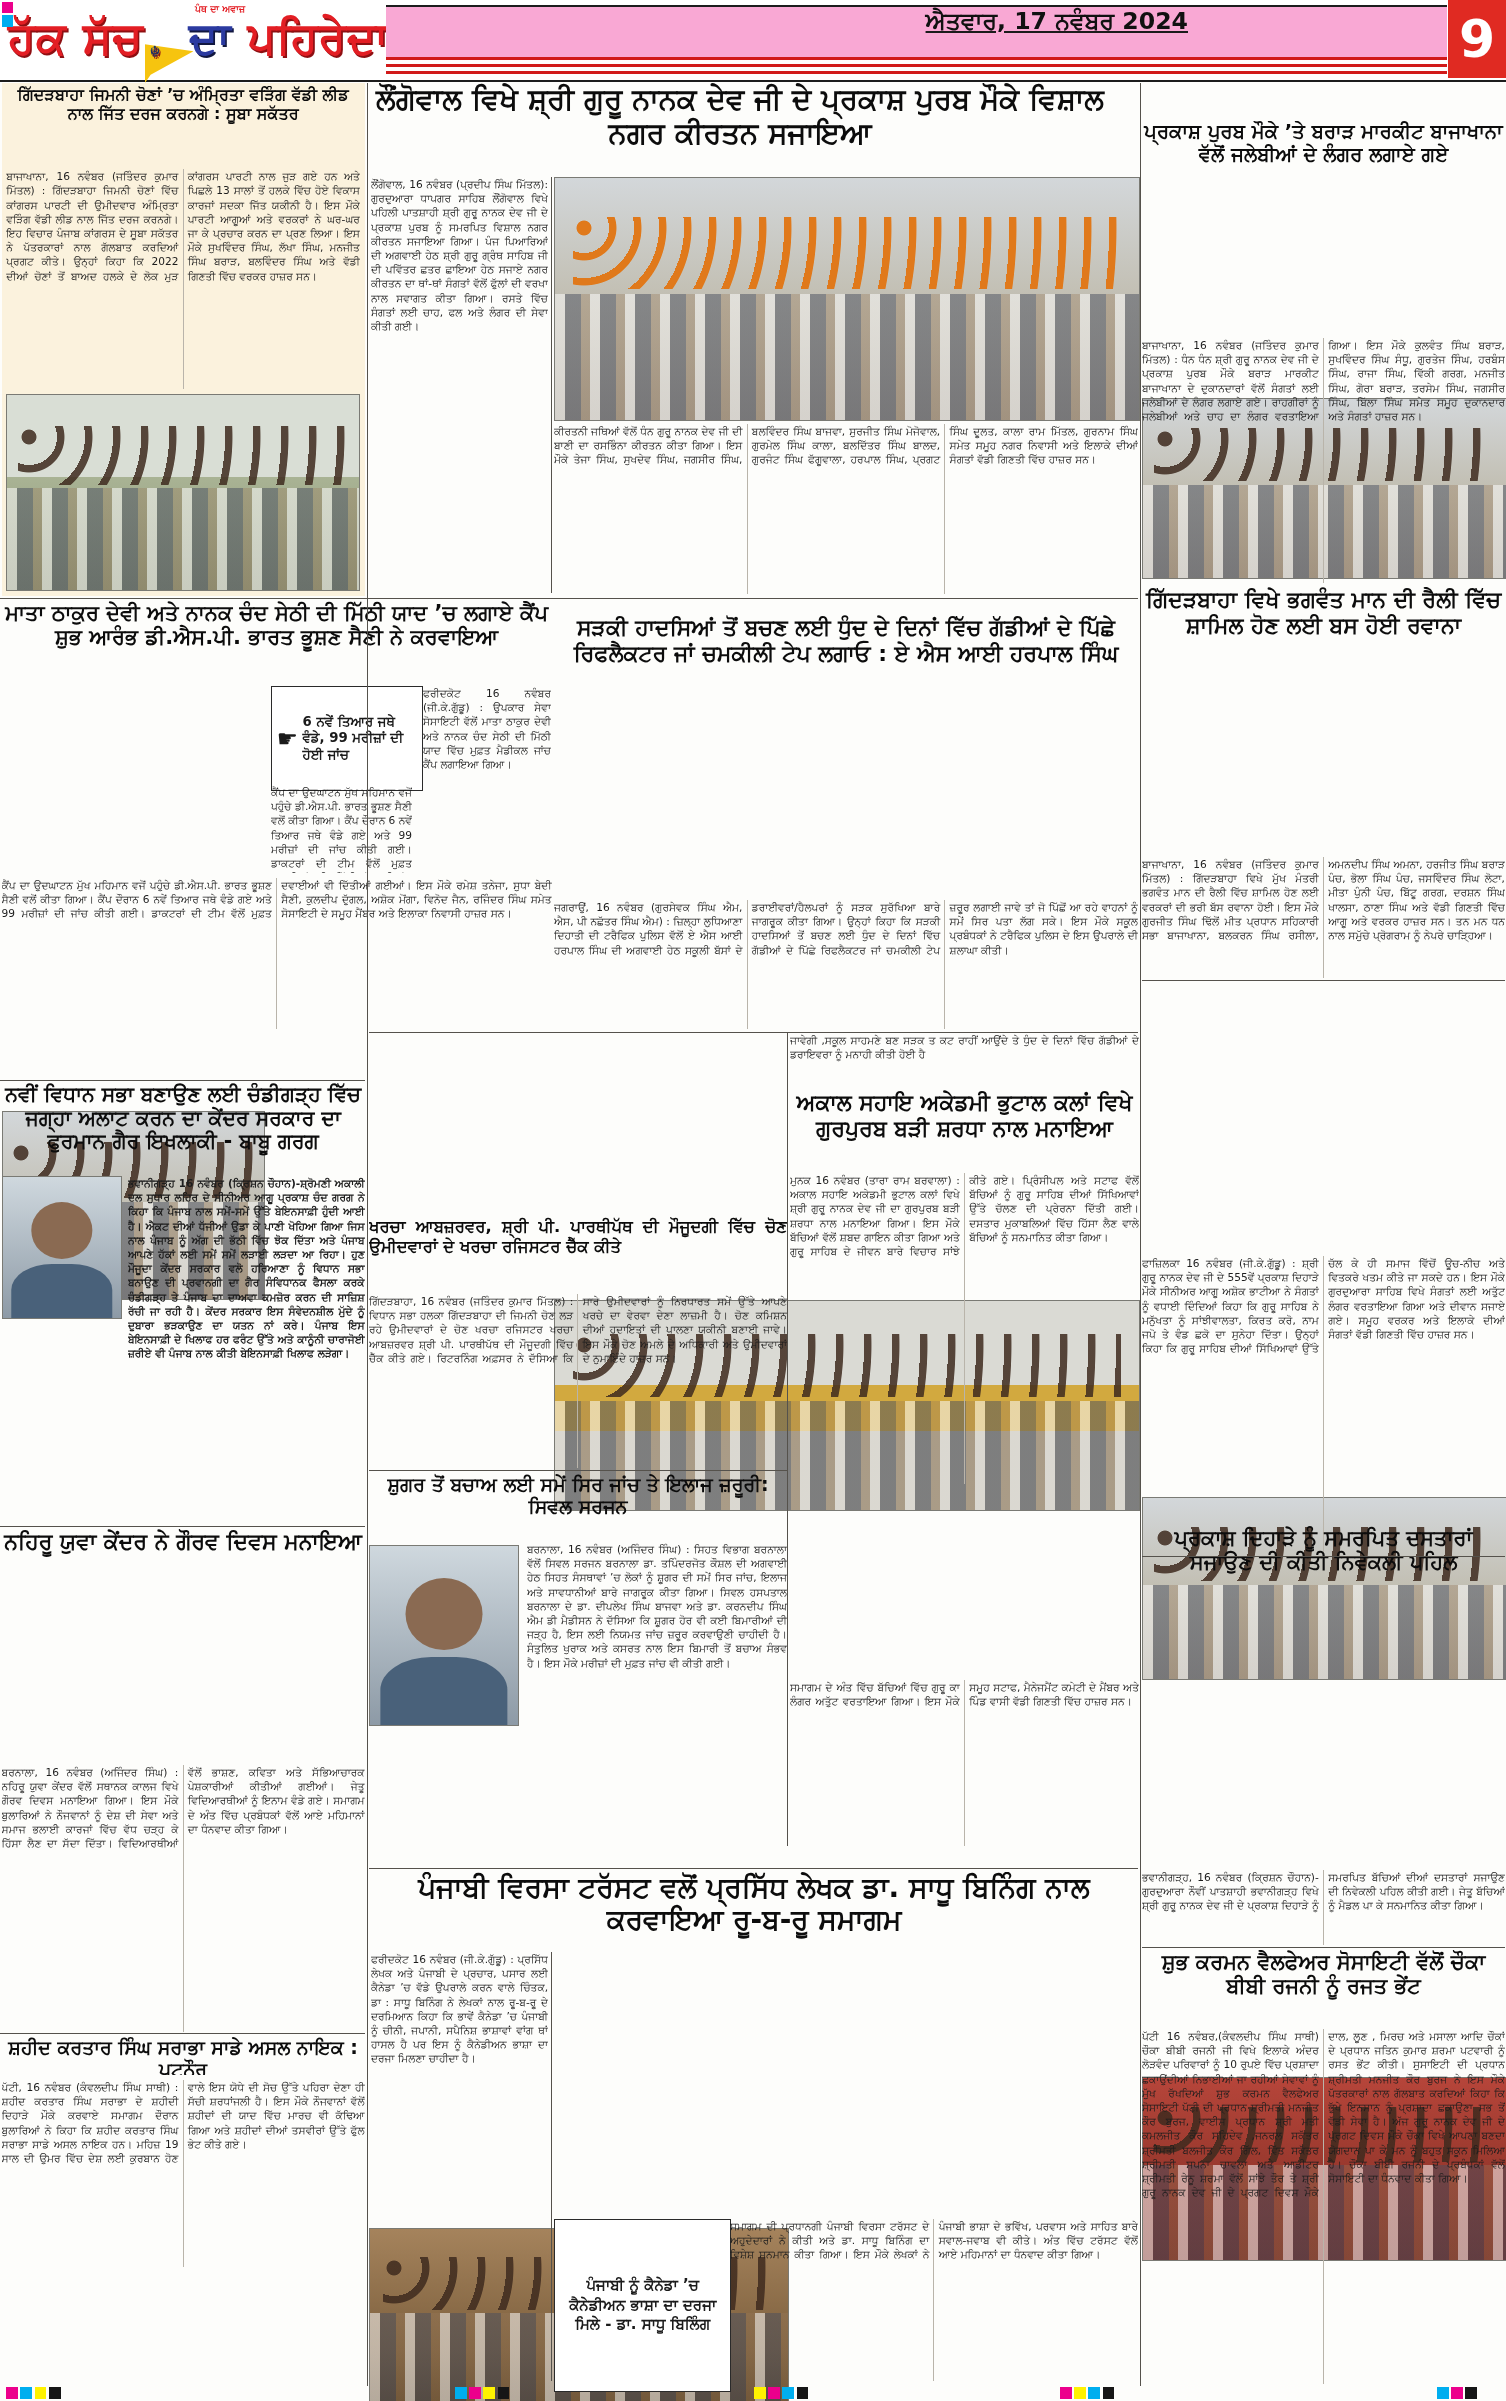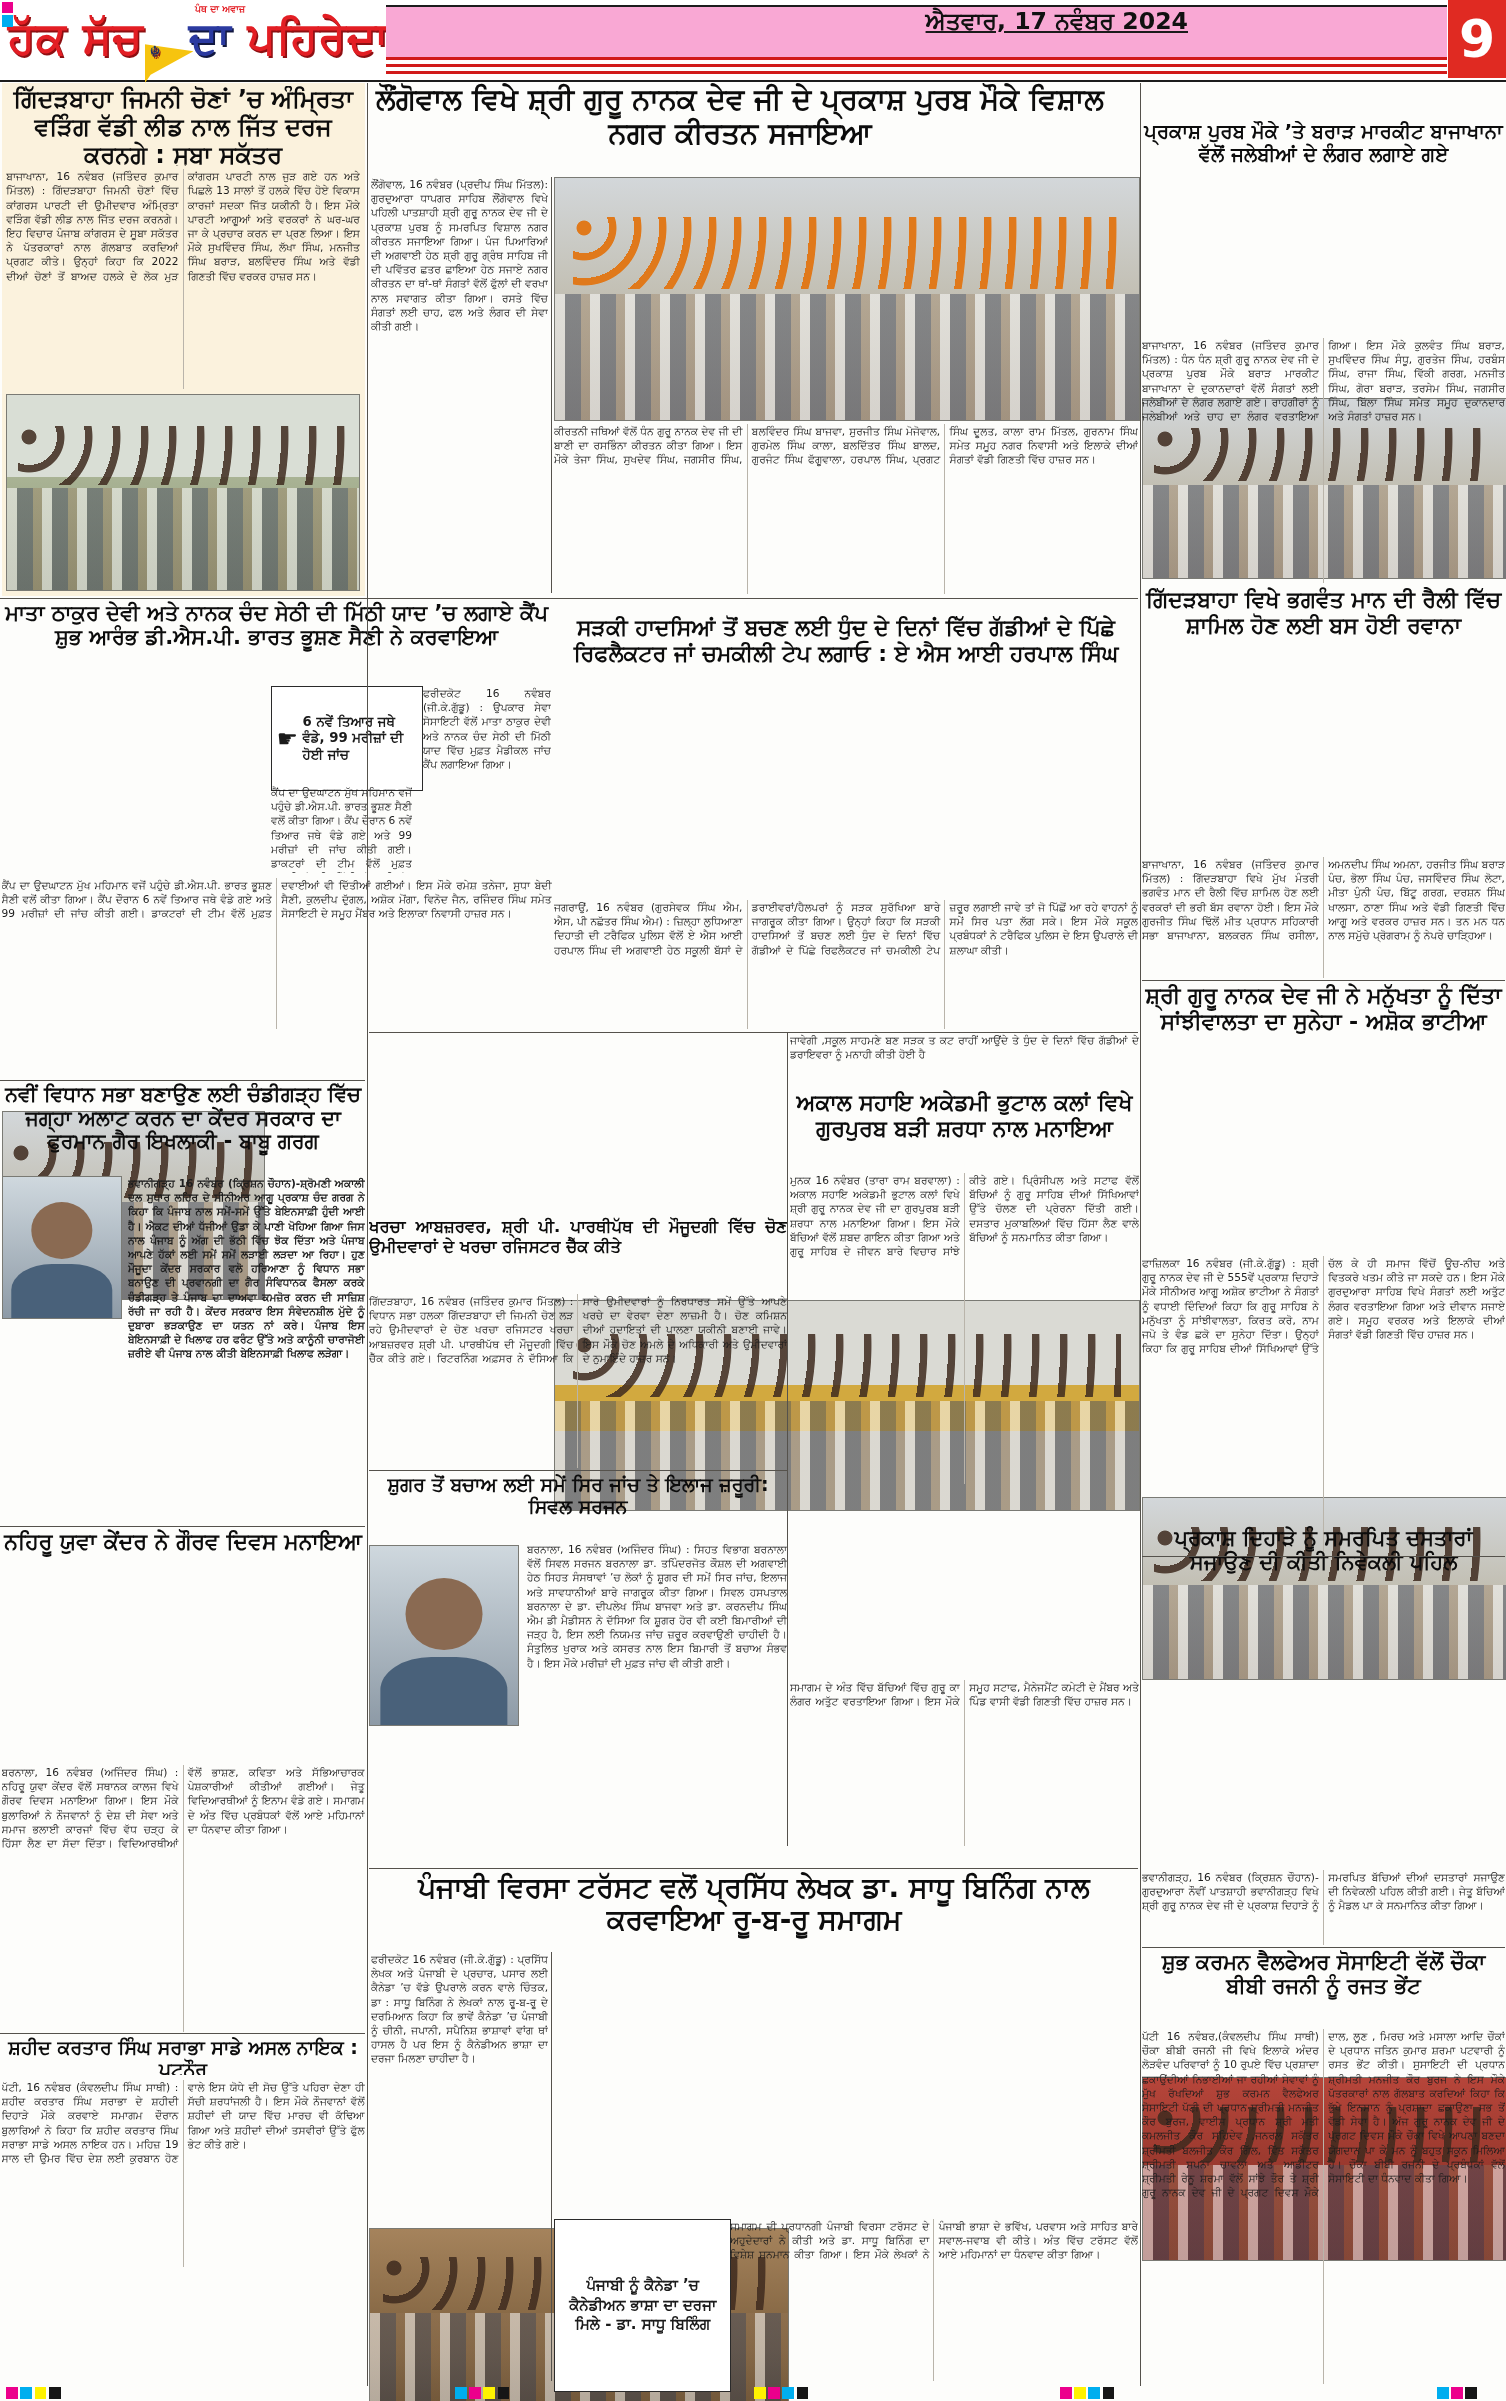--- a/index.html
+++ b/index.html
@@ -59,21 +59,21 @@
     <div id="date-strip" class="abs" style="left:386px;top:4.7px;width:1061px;height:50px;">
       <span style="font-size:23.6px;font-weight:bold;color:#111;margin-right:259px;">ਐਤਵਾਰ, 17 ਨਵੰਬਰ 2024</span>
     </div>
     <div class="abs redlines" style="left:386px;top:57px;width:1061px;height:17.3px;"></div>
     <div id="page-num" class="abs" style="left:1448px;top:0;width:58px;height:78px;">
       <span>9</span>
     </div>
   </div>
 
   <div class="abs" style="left:1.6px;top:83px;width:363px;height:513px;background:#fbf2dd;padding:3.1px 4.7px;box-sizing:border-box;">
-    <div class="hl" style="font-size:24px;height:80px;">ਗਿੱਦੜਬਾਹਾ ਜਿਮਨੀ ਚੋਣਾਂ ’ਚ ਅੰਮ੍ਰਿਤਾ ਵੜਿੰਗ ਵੱਡੀ ਲੀਡ ਨਾਲ ਜਿੱਤ ਦਰਜ ਕਰਨਗੇ : ਸੂਬਾ ਸਕੱਤਰ</div>
+    <div class="hl" style="font-size:16px;height:80px;">ਗਿੱਦੜਬਾਹਾ ਜਿਮਨੀ ਚੋਣਾਂ ’ਚ ਅੰਮ੍ਰਿਤਾ ਵੜਿੰਗ ਵੱਡੀ ਲੀਡ ਨਾਲ ਜਿੱਤ ਦਰਜ ਕਰਨਗੇ : ਸੂਬਾ ਸਕੱਤਰ</div>
     <div class="body-txt cols-2" style="height:220px;margin-top:3.1px;">ਬਾਜਾਖਾਨਾ, 16 ਨਵੰਬਰ (ਜਤਿੰਦਰ ਕੁਮਾਰ ਮਿੱਤਲ) : ਗਿੱਦੜਬਾਹਾ ਜਿਮਨੀ ਚੋਣਾਂ ਵਿੱਚ ਕਾਂਗਰਸ ਪਾਰਟੀ ਦੀ ਉਮੀਦਵਾਰ ਅੰਮ੍ਰਿਤਾ ਵੜਿੰਗ ਵੱਡੀ ਲੀਡ ਨਾਲ ਜਿੱਤ ਦਰਜ ਕਰਨਗੇ। ਇਹ ਵਿਚਾਰ ਪੰਜਾਬ ਕਾਂਗਰਸ ਦੇ ਸੂਬਾ ਸਕੱਤਰ ਨੇ ਪੱਤਰਕਾਰਾਂ ਨਾਲ ਗੱਲਬਾਤ ਕਰਦਿਆਂ ਪ੍ਰਗਟ ਕੀਤੇ। ਉਨ੍ਹਾਂ ਕਿਹਾ ਕਿ 2022 ਦੀਆਂ ਚੋਣਾਂ ਤੋਂ ਬਾਅਦ ਹਲਕੇ ਦੇ ਲੋਕ ਮੁੜ ਕਾਂਗਰਸ ਪਾਰਟੀ ਨਾਲ ਜੁੜ ਗਏ ਹਨ ਅਤੇ ਪਿਛਲੇ 13 ਸਾਲਾਂ ਤੋਂ ਹਲਕੇ ਵਿੱਚ ਹੋਏ ਵਿਕਾਸ ਕਾਰਜਾਂ ਸਦਕਾ ਜਿੱਤ ਯਕੀਨੀ ਹੈ। ਇਸ ਮੌਕੇ ਪਾਰਟੀ ਆਗੂਆਂ ਅਤੇ ਵਰਕਰਾਂ ਨੇ ਘਰ-ਘਰ ਜਾ ਕੇ ਪ੍ਰਚਾਰ ਕਰਨ ਦਾ ਪ੍ਰਣ ਲਿਆ। ਇਸ ਮੌਕੇ ਸੁਖਵਿੰਦਰ ਸਿੰਘ, ਲੱਖਾ ਸਿੰਘ, ਮਨਜੀਤ ਸਿੰਘ ਬਰਾੜ, ਬਲਵਿੰਦਰ ਸਿੰਘ ਅਤੇ ਵੱਡੀ ਗਿਣਤੀ ਵਿੱਚ ਵਰਕਰ ਹਾਜ਼ਰ ਸਨ।</div>
     <div class="photo ph-green" style="height:195px;margin-top:4.7px;"></div>
   </div>
 
   <div class="hl abs" style="left:355px;top:83px;width:770px;height:89px;font-size:29px;">ਲੌਂਗੋਵਾਲ ਵਿਖੇ ਸ਼੍ਰੀ ਗੁਰੂ ਨਾਨਕ ਦੇਵ ਜੀ ਦੇ ਪ੍ਰਕਾਸ਼ ਪੁਰਬ ਮੌਕੇ ਵਿਸ਼ਾਲ ਨਗਰ ਕੀਰਤਨ ਸਜਾਇਆ</div>
   <div class="body-txt abs" style="left:371px;top:177px;width:177px;height:416px;">ਲੌਂਗੋਵਾਲ, 16 ਨਵੰਬਰ (ਪ੍ਰਦੀਪ ਸਿੰਘ ਮਿੱਤਲ): ਗੁਰਦੁਆਰਾ ਧਾਪਗਰ ਸਾਹਿਬ ਲੌਂਗੋਵਾਲ ਵਿਖੇ ਪਹਿਲੀ ਪਾਤਸ਼ਾਹੀ ਸ਼੍ਰੀ ਗੁਰੂ ਨਾਨਕ ਦੇਵ ਜੀ ਦੇ ਪ੍ਰਕਾਸ਼ ਪੁਰਬ ਨੂੰ ਸਮਰਪਿਤ ਵਿਸ਼ਾਲ ਨਗਰ ਕੀਰਤਨ ਸਜਾਇਆ ਗਿਆ। ਪੰਜ ਪਿਆਰਿਆਂ ਦੀ ਅਗਵਾਈ ਹੇਠ ਸ਼੍ਰੀ ਗੁਰੂ ਗ੍ਰੰਥ ਸਾਹਿਬ ਜੀ ਦੀ ਪਵਿੱਤਰ ਛਤਰ ਛਾਇਆ ਹੇਠ ਸਜਾਏ ਨਗਰ ਕੀਰਤਨ ਦਾ ਥਾਂ-ਥਾਂ ਸੰਗਤਾਂ ਵੱਲੋਂ ਫੁੱਲਾਂ ਦੀ ਵਰਖਾ ਨਾਲ ਸਵਾਗਤ ਕੀਤਾ ਗਿਆ। ਰਸਤੇ ਵਿੱਚ ਸੰਗਤਾਂ ਲਈ ਚਾਹ, ਫਲ ਅਤੇ ਲੰਗਰ ਦੀ ਸੇਵਾ ਕੀਤੀ ਗਈ।</div>
   <div class="photo ph-orange abs" style="left:554px;top:177px;width:584px;height:242px;"></div>
   <div class="body-txt cols-3 abs" style="left:554px;top:424px;width:584px;height:170px;">ਕੀਰਤਨੀ ਜਥਿਆਂ ਵੱਲੋਂ ਧੰਨ ਗੁਰੂ ਨਾਨਕ ਦੇਵ ਜੀ ਦੀ ਬਾਣੀ ਦਾ ਰਸਭਿੰਨਾ ਕੀਰਤਨ ਕੀਤਾ ਗਿਆ। ਇਸ ਮੌਕੇ ਤੇਜਾ ਸਿੰਘ, ਸੁਖਦੇਵ ਸਿੰਘ, ਜਗਸੀਰ ਸਿੰਘ, ਬਲਵਿੰਦਰ ਸਿੰਘ ਬਾਜਵਾ, ਸੁਰਜੀਤ ਸਿੰਘ ਮੋਜੋਵਾਲ, ਗੁਰਮੇਲ ਸਿੰਘ ਕਾਲਾ, ਬਲਦਿੱਤਰ ਸਿੰਘ ਬਾਲਦ, ਗੁਰਜੰਟ ਸਿੰਘ ਫੱਗੂਵਾਲਾ, ਹਰਪਾਲ ਸਿੰਘ, ਪ੍ਰਗਟ ਸਿੰਘ ਦੂਲਤ, ਕਾਲਾ ਰਾਮ ਮਿੱਤਲ, ਗੁਰਨਾਮ ਸਿੰਘ ਸਮੇਤ ਸਮੂਹ ਨਗਰ ਨਿਵਾਸੀ ਅਤੇ ਇਲਾਕੇ ਦੀਆਂ ਸੰਗਤਾਂ ਵੱਡੀ ਗਿਣਤੀ ਵਿੱਚ ਹਾਜ਼ਰ ਸਨ।</div>
 
   <div class="hl abs" style="left:1142px;top:85px;width:363px;height:66px;font-size:19.6px;margin-top:36px;">ਪ੍ਰਕਾਸ਼ ਪੁਰਬ ਮੌਕੇ ’ਤੇ ਬਰਾੜ ਮਾਰਕੀਟ ਬਾਜਾਖਾਨਾ ਵੱਲੋਂ ਜਲੇਬੀਆਂ ਦੇ ਲੰਗਰ ਲਗਾਏ ਗਏ</div>
@@ -91,21 +91,20 @@
   <div class="body-txt cols-2 abs" style="left:1.6px;top:878px;width:550px;height:151px;">ਕੈਂਪ ਦਾ ਉਦਘਾਟਨ ਮੁੱਖ ਮਹਿਮਾਨ ਵਜੋਂ ਪਹੁੰਚੇ ਡੀ.ਐਸ.ਪੀ. ਭਾਰਤ ਭੂਸ਼ਣ ਸੈਣੀ ਵਲੋਂ ਕੀਤਾ ਗਿਆ। ਕੈਂਪ ਦੌਰਾਨ 6 ਨਵੇਂ ਤਿਆਰ ਜਥੇ ਵੰਡੇ ਗਏ ਅਤੇ 99 ਮਰੀਜ਼ਾਂ ਦੀ ਜਾਂਚ ਕੀਤੀ ਗਈ। ਡਾਕਟਰਾਂ ਦੀ ਟੀਮ ਵੱਲੋਂ ਮੁਫ਼ਤ ਦਵਾਈਆਂ ਵੀ ਦਿੱਤੀਆਂ ਗਈਆਂ। ਇਸ ਮੌਕੇ ਰਮੇਸ਼ ਤਨੇਜਾ, ਸੁਧਾ ਬੇਦੀ ਸੈਣੀ, ਕੁਲਦੀਪ ਦੁੱਗਲ, ਅਸ਼ੋਕ ਮੋਂਗਾ, ਵਿਨੋਦ ਜੈਨ, ਰਜਿੰਦਰ ਸਿੰਘ ਸਮੇਤ ਸੋਸਾਇਟੀ ਦੇ ਸਮੂਹ ਮੈਂਬਰ ਅਤੇ ਇਲਾਕਾ ਨਿਵਾਸੀ ਹਾਜ਼ਰ ਸਨ।</div>
 
   <div class="hl abs" style="left:554px;top:615px;width:584px;height:80px;font-size:22px;">ਸੜਕੀ ਹਾਦਸਿਆਂ ਤੋਂ ਬਚਣ ਲਈ ਧੁੰਦ ਦੇ ਦਿਨਾਂ ਵਿੱਚ ਗੱਡੀਆਂ ਦੇ ਪਿੱਛੇ ਰਿਫਲੈਕਟਰ ਜਾਂ ਚਮਕੀਲੀ ਟੇਪ ਲਗਾਓ : ਏ ਐਸ ਆਈ ਹਰਪਾਲ ਸਿੰਘ</div>
   <div class="photo ph-bus abs" style="left:554px;top:686px;width:584px;height:209px;"></div>
   <div class="body-txt cols-3 abs" style="left:554px;top:900px;width:584px;height:129px;">ਜਗਰਾਉਂ, 16 ਨਵੰਬਰ (ਗੁਰਸੇਵਕ ਸਿੰਘ ਐਮ, ਐਸ, ਪੀ ਨਛੱਤਰ ਸਿੰਘ ਐਮ) : ਜ਼ਿਲ੍ਹਾ ਲੁਧਿਆਣਾ ਦਿਹਾਤੀ ਦੀ ਟਰੈਫਿਕ ਪੁਲਿਸ ਵੱਲੋਂ ਏ ਐਸ ਆਈ ਹਰਪਾਲ ਸਿੰਘ ਦੀ ਅਗਵਾਈ ਹੇਠ ਸਕੂਲੀ ਬੱਸਾਂ ਦੇ ਡਰਾਈਵਰਾਂ/ਹੈਲਪਰਾਂ ਨੂੰ ਸੜਕ ਸੁਰੱਖਿਆ ਬਾਰੇ ਜਾਗਰੂਕ ਕੀਤਾ ਗਿਆ। ਉਨ੍ਹਾਂ ਕਿਹਾ ਕਿ ਸੜਕੀ ਹਾਦਸਿਆਂ ਤੋਂ ਬਚਣ ਲਈ ਧੁੰਦ ਦੇ ਦਿਨਾਂ ਵਿੱਚ ਗੱਡੀਆਂ ਦੇ ਪਿੱਛੇ ਰਿਫਲੈਕਟਰ ਜਾਂ ਚਮਕੀਲੀ ਟੇਪ ਜ਼ਰੂਰ ਲਗਾਈ ਜਾਵੇ ਤਾਂ ਜੋ ਪਿੱਛੋਂ ਆ ਰਹੇ ਵਾਹਨਾਂ ਨੂੰ ਸਮੇਂ ਸਿਰ ਪਤਾ ਲੱਗ ਸਕੇ। ਇਸ ਮੌਕੇ ਸਕੂਲ ਪ੍ਰਬੰਧਕਾਂ ਨੇ ਟਰੈਫਿਕ ਪੁਲਿਸ ਦੇ ਇਸ ਉਪਰਾਲੇ ਦੀ ਸ਼ਲਾਘਾ ਕੀਤੀ।</div>
 
   <div class="hl abs" style="left:1142px;top:587px;width:363px;height:82px;font-size:22px;">ਗਿੱਦੜਬਾਹਾ ਵਿਖੇ ਭਗਵੰਤ ਮਾਨ ਦੀ ਰੈਲੀ ਵਿੱਚ ਸ਼ਾਮਿਲ ਹੋਣ ਲਈ ਬਸ ਹੋਈ ਰਵਾਨਾ</div>
   <div class="photo abs" style="left:1142px;top:672px;width:363px;height:181px;"></div>
   <div class="body-txt cols-2 abs" style="left:1142px;top:857px;width:363px;height:121px;">ਬਾਜਾਖਾਨਾ, 16 ਨਵੰਬਰ (ਜਤਿੰਦਰ ਕੁਮਾਰ ਮਿੱਤਲ) : ਗਿੱਦੜਬਾਹਾ ਵਿਖੇ ਮੁੱਖ ਮੰਤਰੀ ਭਗਵੰਤ ਮਾਨ ਦੀ ਰੈਲੀ ਵਿੱਚ ਸ਼ਾਮਿਲ ਹੋਣ ਲਈ ਵਰਕਰਾਂ ਦੀ ਭਰੀ ਬੱਸ ਰਵਾਨਾ ਹੋਈ। ਇਸ ਮੌਕੇ ਗੁਰਜੀਤ ਸਿੰਘ ਢਿੱਲੋਂ ਮੀਤ ਪ੍ਰਧਾਨ ਸਹਿਕਾਰੀ ਸਭਾ ਬਾਜਾਖਾਨਾ, ਬਲਕਰਨ ਸਿੰਘ ਰਸੀਲਾ, ਅਮਨਦੀਪ ਸਿੰਘ ਅਮਨਾ, ਹਰਜੀਤ ਸਿੰਘ ਬਰਾੜ ਪੰਚ, ਭੋਲਾ ਸਿੰਘ ਪੰਚ, ਜਸਵਿੰਦਰ ਸਿੰਘ ਲੋਟਾ, ਮੀਤਾ ਪੁੰਨੀ ਪੰਚ, ਬਿੱਟੂ ਗਰਗ, ਦਰਸ਼ਨ ਸਿੰਘ ਖਾਲਸਾ, ਠਾਣਾ ਸਿੰਘ ਅਤੇ ਵੱਡੀ ਗਿਣਤੀ ਵਿੱਚ ਆਗੂ ਅਤੇ ਵਰਕਰ ਹਾਜ਼ਰ ਸਨ। ਤਨ ਮਨ ਧਨ ਨਾਲ ਸਮੁੱਚੇ ਪ੍ਰੋਗਰਾਮ ਨੂੰ ਨੇਪਰੇ ਚਾੜ੍ਹਿਆ।</div>
 
-  <div class="hl abs" style="left:1142px;top:983px;width:363px;height:83px;font-size:22px;">ਸ਼੍ਰੀ ਗੁਰੂ ਨਾਨਕ ਦੇਵ ਜੀ ਨੇ ਮਨੁੱਖਤਾ ਨੂੰ ਦਿੱਤਾ ਸਾਂਝੀਵਾਲਤਾ ਦਾ ਸੁਨੇਹਾ - ਅਸ਼ੋਕ ਭਾਟੀਆ</div>
   <div class="photo ph-red abs" style="left:1142px;top:1069px;width:363px;height:182px;"></div>
   <div class="body-txt cols-2 abs" style="left:1142px;top:1256px;width:363px;height:298px;">ਫਾਜ਼ਿਲਕਾ 16 ਨਵੰਬਰ (ਜੀ.ਕੇ.ਗੁੱਡੂ) : ਸ਼੍ਰੀ ਗੁਰੂ ਨਾਨਕ ਦੇਵ ਜੀ ਦੇ 555ਵੇਂ ਪ੍ਰਕਾਸ਼ ਦਿਹਾੜੇ ਮੌਕੇ ਸੀਨੀਅਰ ਆਗੂ ਅਸ਼ੋਕ ਭਾਟੀਆ ਨੇ ਸੰਗਤਾਂ ਨੂੰ ਵਧਾਈ ਦਿੰਦਿਆਂ ਕਿਹਾ ਕਿ ਗੁਰੂ ਸਾਹਿਬ ਨੇ ਮਨੁੱਖਤਾ ਨੂੰ ਸਾਂਝੀਵਾਲਤਾ, ਕਿਰਤ ਕਰੋ, ਨਾਮ ਜਪੋ ਤੇ ਵੰਡ ਛਕੋ ਦਾ ਸੁਨੇਹਾ ਦਿੱਤਾ। ਉਨ੍ਹਾਂ ਕਿਹਾ ਕਿ ਗੁਰੂ ਸਾਹਿਬ ਦੀਆਂ ਸਿੱਖਿਆਵਾਂ ਉੱਤੇ ਚੱਲ ਕੇ ਹੀ ਸਮਾਜ ਵਿੱਚੋਂ ਊਚ-ਨੀਚ ਅਤੇ ਵਿਤਕਰੇ ਖਤਮ ਕੀਤੇ ਜਾ ਸਕਦੇ ਹਨ। ਇਸ ਮੌਕੇ ਗੁਰਦੁਆਰਾ ਸਾਹਿਬ ਵਿਖੇ ਸੰਗਤਾਂ ਲਈ ਅਤੁੱਟ ਲੰਗਰ ਵਰਤਾਇਆ ਗਿਆ ਅਤੇ ਦੀਵਾਨ ਸਜਾਏ ਗਏ। ਸਮੂਹ ਵਰਕਰ ਅਤੇ ਇਲਾਕੇ ਦੀਆਂ ਸੰਗਤਾਂ ਵੱਡੀ ਗਿਣਤੀ ਵਿੱਚ ਹਾਜ਼ਰ ਸਨ।</div>
 
   <div class="hl abs" style="left:1.6px;top:1083px;width:363px;height:89px;font-size:20.4px;">ਨਵੀਂ ਵਿਧਾਨ ਸਭਾ ਬਣਾਉਣ ਲਈ ਚੰਡੀਗੜ੍ਹ ਵਿੱਚ ਜਗ੍ਹਾ ਅਲਾਟ ਕਰਨ ਦਾ ਕੇਂਦਰ ਸਰਕਾਰ ਦਾ ਫੁਰਮਾਨ ਗੈਰ ਇਖਲਾਕੀ - ਬਾਬੂ ਗਰਗ</div>
   <div class="abs" style="left:1.6px;top:1176px;width:363px;height:349px;font-weight:bold;">
     <div class="portrait" style="float:left;width:118px;height:141px;margin:0 6.3px 3.1px 0;"></div>
     <div class="body-txt" style="height:349px;">ਭਵਾਨੀਗੜ੍ਹ 16 ਨਵੰਬਰ (ਕ੍ਰਿਸ਼ਨ ਚੌਹਾਨ)-ਸ਼੍ਰੋਮਣੀ ਅਕਾਲੀ ਦਲ ਸੁਧਾਰ ਲਹਿਰ ਦੇ ਸੀਨੀਅਰ ਆਗੂ ਪ੍ਰਕਾਸ਼ ਚੰਦ ਗਰਗ ਨੇ ਕਿਹਾ ਕਿ ਪੰਜਾਬ ਨਾਲ ਸਮੇਂ-ਸਮੇਂ ਉੱਤੇ ਬੇਇਨਸਾਫ਼ੀ ਹੁੰਦੀ ਆਈ ਹੈ। ਐਕਟ ਦੀਆਂ ਧੱਜੀਆਂ ਉਡਾ ਕੇ ਪਾਣੀ ਖੋਹਿਆ ਗਿਆ ਜਿਸ ਨਾਲ ਪੰਜਾਬ ਨੂੰ ਅੱਗ ਦੀ ਭੱਠੀ ਵਿੱਚ ਝੋਕ ਦਿੱਤਾ ਅਤੇ ਪੰਜਾਬ ਆਪਣੇ ਹੱਕਾਂ ਲਈ ਸਮੇਂ ਸਮੇਂ ਲੜਾਈ ਲੜਦਾ ਆ ਰਿਹਾ। ਹੁਣ ਮੌਜੂਦਾ ਕੇਂਦਰ ਸਰਕਾਰ ਵਲੋ ਹਰਿਆਣਾ ਨੂੰ ਵਿਧਾਨ ਸਭਾ ਬਨਾਉਣ ਦੀ ਪ੍ਰਵਾਨਗੀ ਦਾ ਗੈਰ ਸੰਵਿਧਾਨਕ ਫੈਸਲਾ ਕਰਕੇ ਚੰਡੀਗੜ੍ਹ ਤੇ ਪੰਜਾਬ ਦਾ ਦਾਅਵਾ ਕਮਜ਼ੋਰ ਕਰਨ ਦੀ ਸਾਜ਼ਿਸ਼ ਰੱਚੀ ਜਾ ਰਹੀ ਹੈ। ਕੇਂਦਰ ਸਰਕਾਰ ਇਸ ਸੰਵੇਦਨਸ਼ੀਲ ਮੁੱਦੇ ਨੂੰ ਦੁਬਾਰਾ ਭੜਕਾਉਣ ਦਾ ਯਤਨ ਨਾਂ ਕਰੇ। ਪੰਜਾਬ ਇਸ ਬੇਇਨਸਾਫ਼ੀ ਦੇ ਖਿਲਾਫ ਹਰ ਫਰੰਟ ਉੱਤੇ ਅਤੇ ਕਾਨੂੰਨੀ ਚਾਰਾਜੋਈ ਜ਼ਰੀਏ ਵੀ ਪੰਜਾਬ ਨਾਲ ਕੀਤੀ ਬੇਇਨਸਾਫ਼ੀ ਖਿਲਾਫ ਲੜੇਗਾ।</div>
   </div>
 
   <div class="photo ph-room abs" style="left:369px;top:1036px;width:418px;height:176px;"></div>

